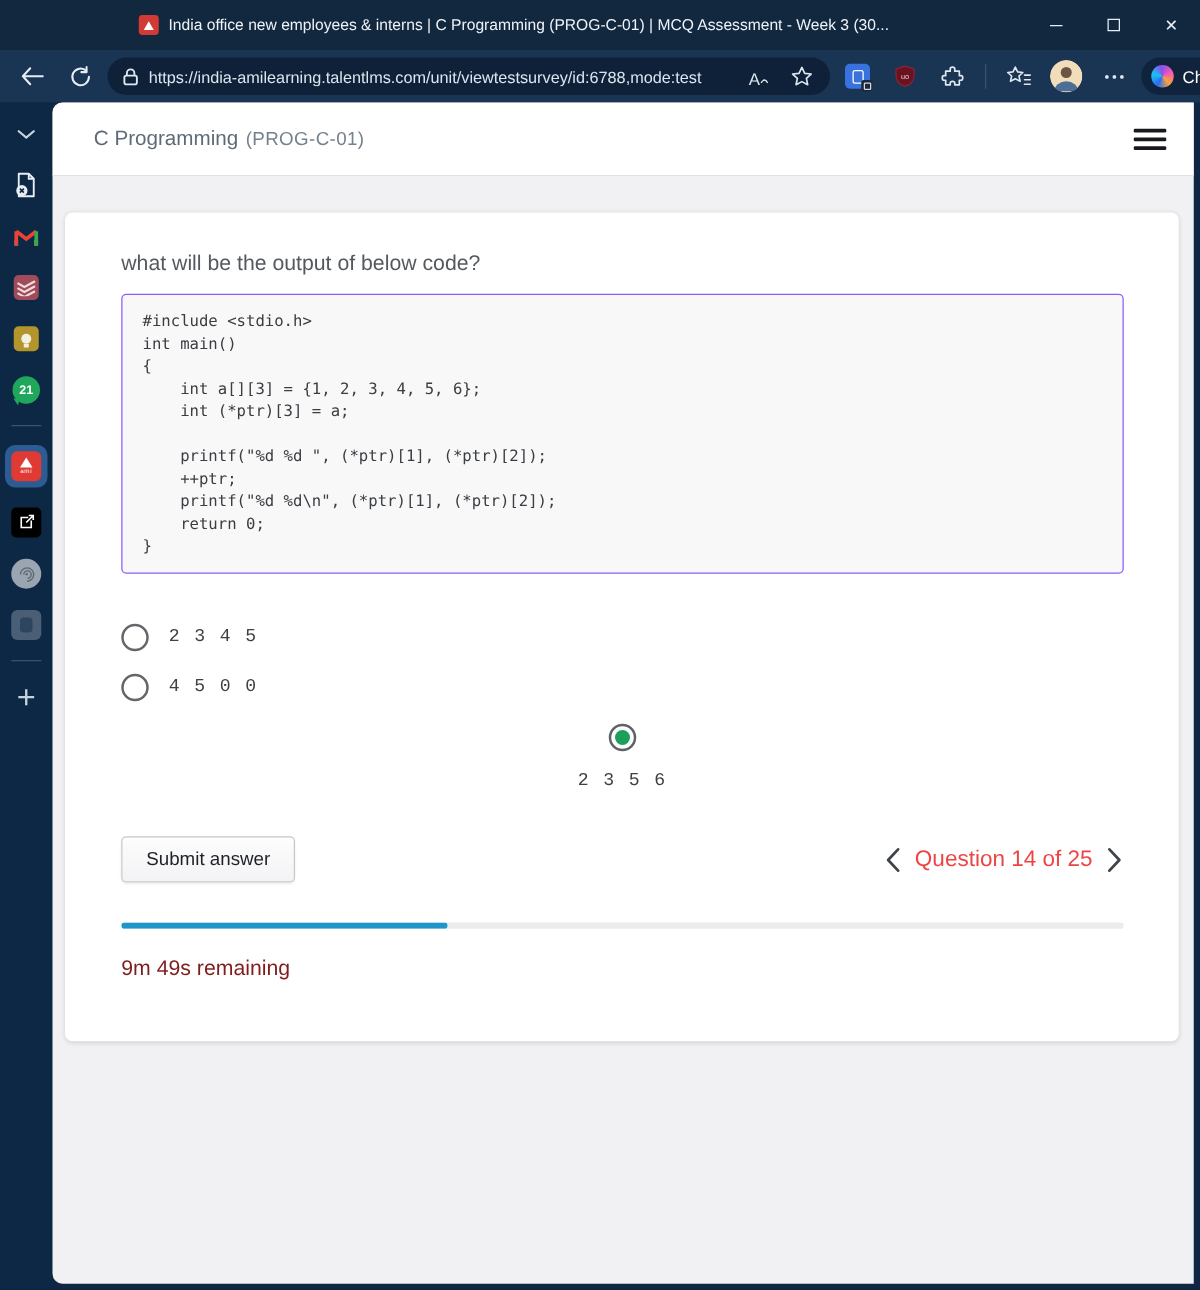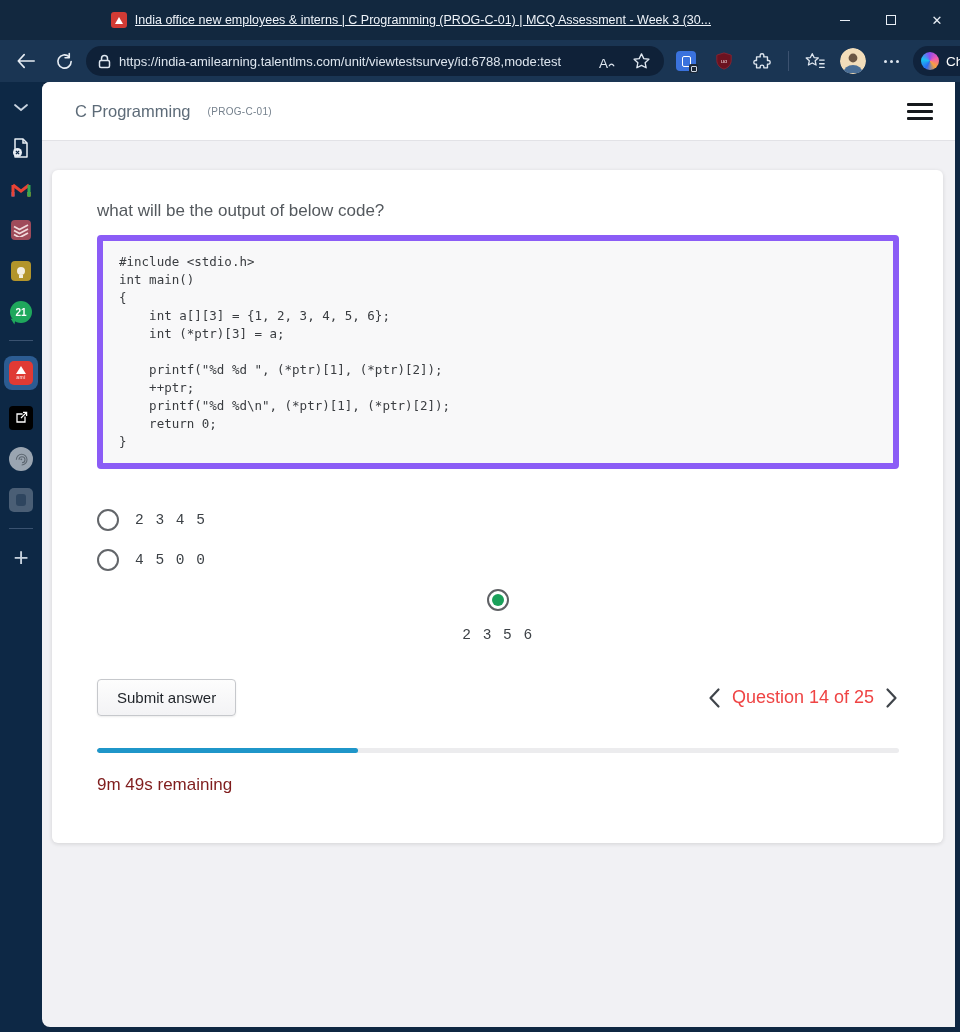--- a/index.html
+++ b/index.html
@@ -4,21 +4,21 @@
 <style>
   * { margin:0; padding:0; box-sizing:border-box; }
   html,body { width:960px; height:1032px; font-family:"Liberation Sans", sans-serif; }
   .window { position:relative; width:960px; height:1032px; background:#0f2742; overflow:hidden; }
 
   
   .titlebar { height:40px; background:#12283f; display:flex; align-items:center; color:#e8eef5; }
   .title-center { flex:1; display:flex; align-items:center; justify-content:center; gap:8px; min-width:0; }
   .favicon { width:16px; height:16px; border-radius:3px; background:#d23b35; display:flex; align-items:center; justify-content:center; flex:none; }
   .favicon .tri { width:0; height:0; border-left:4px solid transparent; border-right:4px solid transparent; border-bottom:7px solid #fff; }
-  .title-text { font-size:12.5px; white-space:nowrap; overflow:hidden; color:#eef3f9;text-decoration:underline; }
+  .title-text { font-size:12.5px; white-space:nowrap; overflow:hidden; color:#eef3f9; }
   .win-controls { display:flex; flex:none; }
   .win-btn { width:46px; height:40px; display:flex; align-items:center; justify-content:center; color:#e8eef5; font-size:13px; }
   .max-glyph { width:10px; height:10px; border:1px solid #e8eef5; }
   .min-glyph { width:10px; height:1px; background:#e8eef5; }
 
   
   .toolbar { height:42px; background:#1a3553; display:flex; align-items:center; padding:0 8px 0 10px; gap:6px; }
   .tb-icon { width:32px; height:32px; display:flex; align-items:center; justify-content:center; border-radius:6px; flex:none; }
   .addressbar { height:30px; flex:0 0 578px; background:#0f2138; border-radius:15px; display:flex; align-items:center; padding:0 10px 0 12px; gap:8px; min-width:0; }
   .url-text { flex:1; font-size:13px; color:#dde5ee; white-space:nowrap; overflow:hidden; }
@@ -54,28 +54,28 @@
   .export-icon { width:24px; height:24px; border-radius:4px; background:#000; display:flex; align-items:center; justify-content:center; }
   .spiral-icon { width:24px; height:24px; border-radius:50%; background:#9aa5b1; display:flex; align-items:center; justify-content:center; }
   .faded-icon { width:24px; height:24px; border-radius:5px; background:rgba(233,238,244,.28); display:flex; align-items:center; justify-content:center; }
   .faded-icon::after { content:""; width:10px; height:12px; border-radius:3px; background:rgba(13,40,69,.45); }
   .plus-btn { color:#c6d1dd; font-size:26px; font-weight:300; line-height:26px; }
 
   
   .main { position:absolute; left:42px; top:82px; right:5px; bottom:5px; background:#f1f1f4; border-top-left-radius:8px; border-bottom-left-radius:8px; overflow:hidden; }
   .page-header { height:59px; background:#fff; border-bottom:1px solid #e2e2e6; display:flex; align-items:center; padding:0 22px 0 33px; }
   .course-title { font-size:16.5px; font-weight:normal; color:#5d6b78; }
-  .course-code { font-size:10px; color:#75818d; margin-left:17px; letter-spacing:.3px; }
+  .course-code { font-size:15px; color:#75818d; margin-left:6px; letter-spacing:.3px; }
   .header-spacer { flex:1; }
   .hamburger { display:flex; flex-direction:column; gap:4px; cursor:pointer; }
   .hamburger i { width:26px; height:3px; background:#16191d; border-radius:1px; }
 
   .card { margin:29px 12px 0 10px; background:#fff; border-radius:6px; box-shadow:0 1px 4px rgba(0,0,0,.13); padding:31px 44px 48px 45px; }
   .question { font-size:17px; color:#54595e; }
-  .codeblock { margin-top:14px; background:#f8f8f9; border:6px solid #8b5cf6; border-radius:4px; padding:12px 16px; font-family:"DejaVu Sans Mono", monospace; font-size:12.5px; line-height:18px; color:#3a3d41; white-space:pre; overflow:hidden; }
+  .codeblock { margin-top:14px; background:#f8f8f9; border:1px solid #8b5cf6; border-radius:4px; padding:12px 16px; font-family:"DejaVu Sans Mono", monospace; font-size:12.5px; line-height:18px; color:#3a3d41; white-space:pre; overflow:hidden; }
 
   .options { margin-top:40px;font-family:Liberation Mono, monospace; }
   .option { display:flex; align-items:center; gap:16px; margin-bottom:18px; cursor:pointer; }
   .option:last-child { margin-bottom:0;flex-direction:column; }
   .radio { width:22px; height:22px; border-radius:50%; border:2px solid #63666a; background:#fff; display:flex; align-items:center; justify-content:center; flex:none; }
   .radio i { width:12px; height:12px; border-radius:50%; background:transparent; }
   .option.selected .radio { border-color:#5f6165; }
   .option.selected .radio i { background:var(--green,#1aa05a); }
   .option-label { font-size:14.5px; color:#3c4146; letter-spacing:1.5px; }
 

